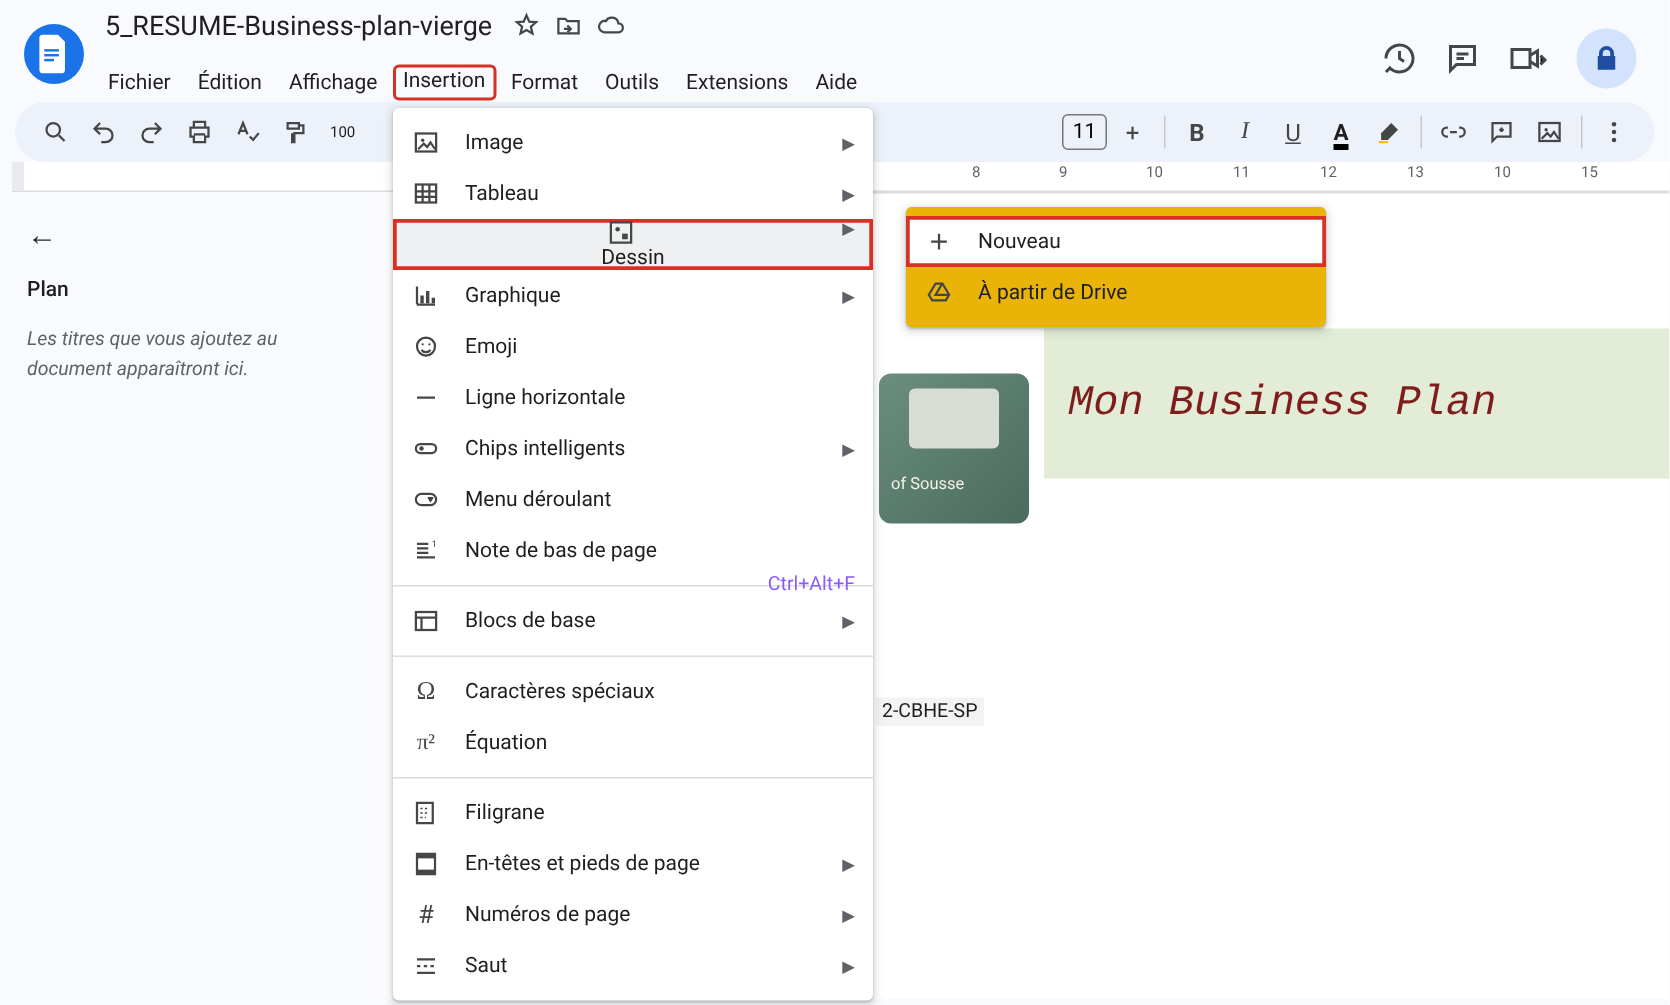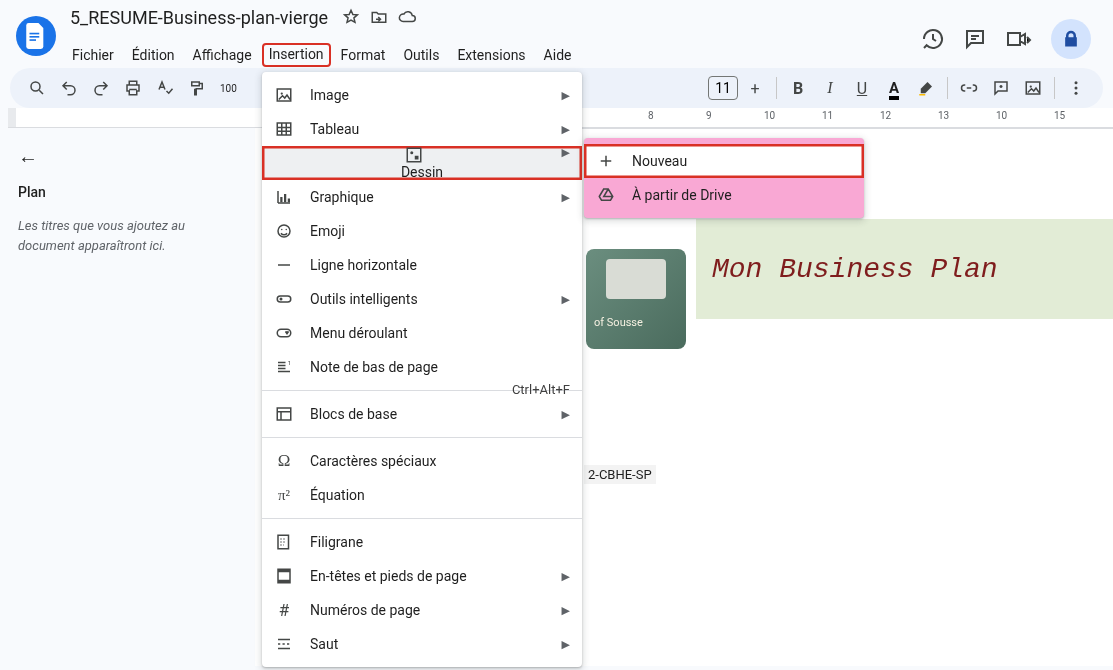--- a/index.html
+++ b/index.html
@@ -59,25 +59,25 @@
 .crest-inner::after { content:"of Sousse"; position:absolute; left:8px; bottom:20px; font-size:11px; color:#f5f0e1; }
 .ref-text { position:absolute; left:308px; top:336px; font-size:13px; color:#1f1f1f; background:#f3f3f3; padding:2px 4px; }
 
 
 .menu { position:absolute; left:262px; top:72px; width:320px; background:#fff; border-radius:4px; box-shadow:0 2px 6px 2px rgba(60,64,67,.15),0 1px 2px rgba(60,64,67,.3); padding:6px 0; z-index:10; }
 .menu-item { display:flex; align-items:center; height:34px; padding:0 12px; font-size:14px; color:#1f1f1f; cursor:pointer; position:relative; }
 .menu-item:hover, .menu-item.hovered { background:#eef0f2;flex-direction:column; }
 .menu-item.highlighted { box-shadow:inset 0 0 0 2.5px #d93025; }
 .menu-item .mi-icon { width:20px; height:20px; margin-right:16px; display:flex; align-items:center; justify-content:center; color:#444746; font-size:16px; }
 .menu-item .mi-arrow { position:absolute; right:12px; color:#5f6368; font-size:11px; }
-.menu-item .mi-shortcut { position:absolute; right:12px; color:#404040; font-size:13px;margin-top:44px; }
+.menu-item .mi-shortcut { position:absolute; right:12px; color:#8b5cf6; font-size:13px;margin-top:44px; }
 .menu-sep { height:1px; background:#dadce0; margin:6px 0; }
 
 
-.submenu { position:absolute; left:584px; top:138px; width:280px; background:#f9a8d4; border-radius:4px; box-shadow:0 2px 6px 2px rgba(60,64,67,.15),0 1px 2px rgba(60,64,67,.3); padding:6px 0; z-index:11; }
+.submenu { position:absolute; left:604px; top:138px; width:280px; background:#eab308; border-radius:4px; box-shadow:0 2px 6px 2px rgba(60,64,67,.15),0 1px 2px rgba(60,64,67,.3); padding:6px 0; z-index:11; }
 .submenu .menu-item.highlighted-red { box-shadow:inset 0 0 0 2.5px #d93025; background:#fff; }
 
 svg { display:block; }
 </style>
 </head>
 <body>
 
 <div class="titlebar">
   <div class="docs-logo">
     <svg viewBox="0 0 24 32">
@@ -322,21 +322,21 @@
       </span>
       <span>Ligne horizontale</span>
     </div>
     <div class="menu-item">
       <span class="mi-icon">
         <svg width="18" height="18" viewBox="0 0 24 24">
           <rect x="3" y="8" width="18" height="8" rx="4" fill="none" stroke="#444746" stroke-width="2"></rect>
           <circle cx="8" cy="12" r="2" fill="#444746"></circle>
         </svg>
       </span>
-      <span>Outils intelligents</span>
+      <span>Chips intelligents</span>
       <span class="mi-arrow">▶</span>
     </div>
     <div class="menu-item">
       <span class="mi-icon">
         <svg width="18" height="18" viewBox="0 0 24 24">
           <rect x="3" y="7" width="18" height="10" rx="5" fill="none" stroke="#444746" stroke-width="2"></rect>
           <path stroke="#444746" stroke-width="2" d="m14 10 2 3 2-3"></path>
         </svg>
       </span>
       <span>Menu déroulant</span>

